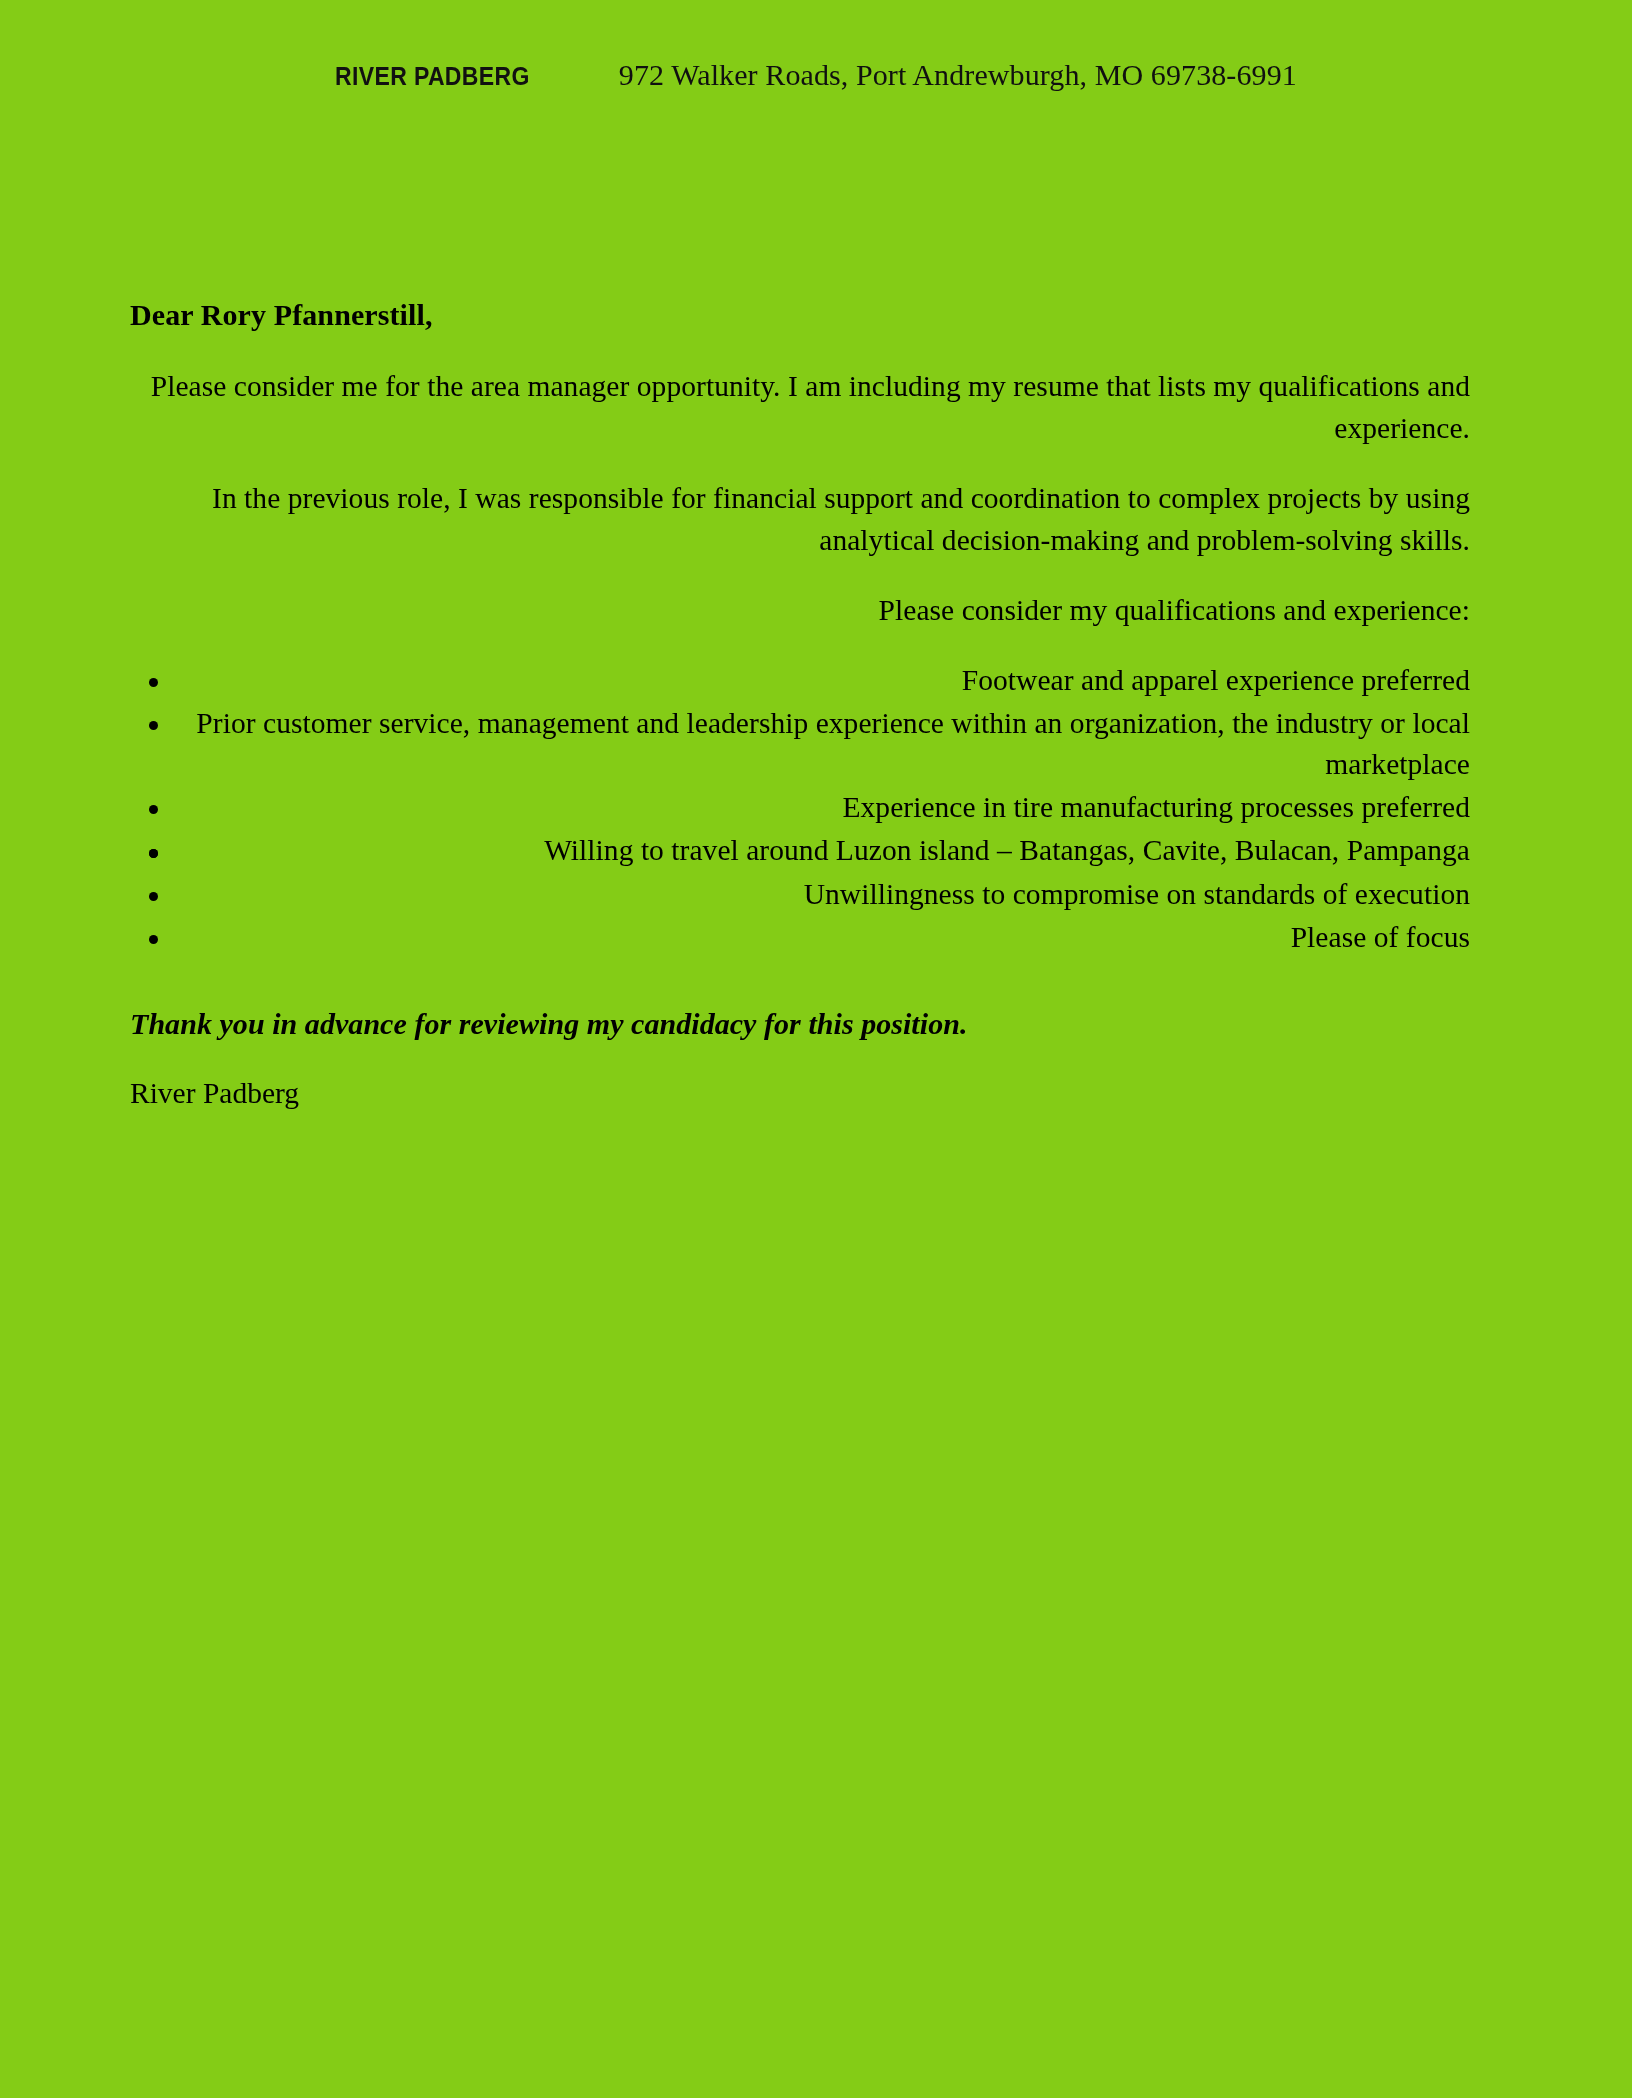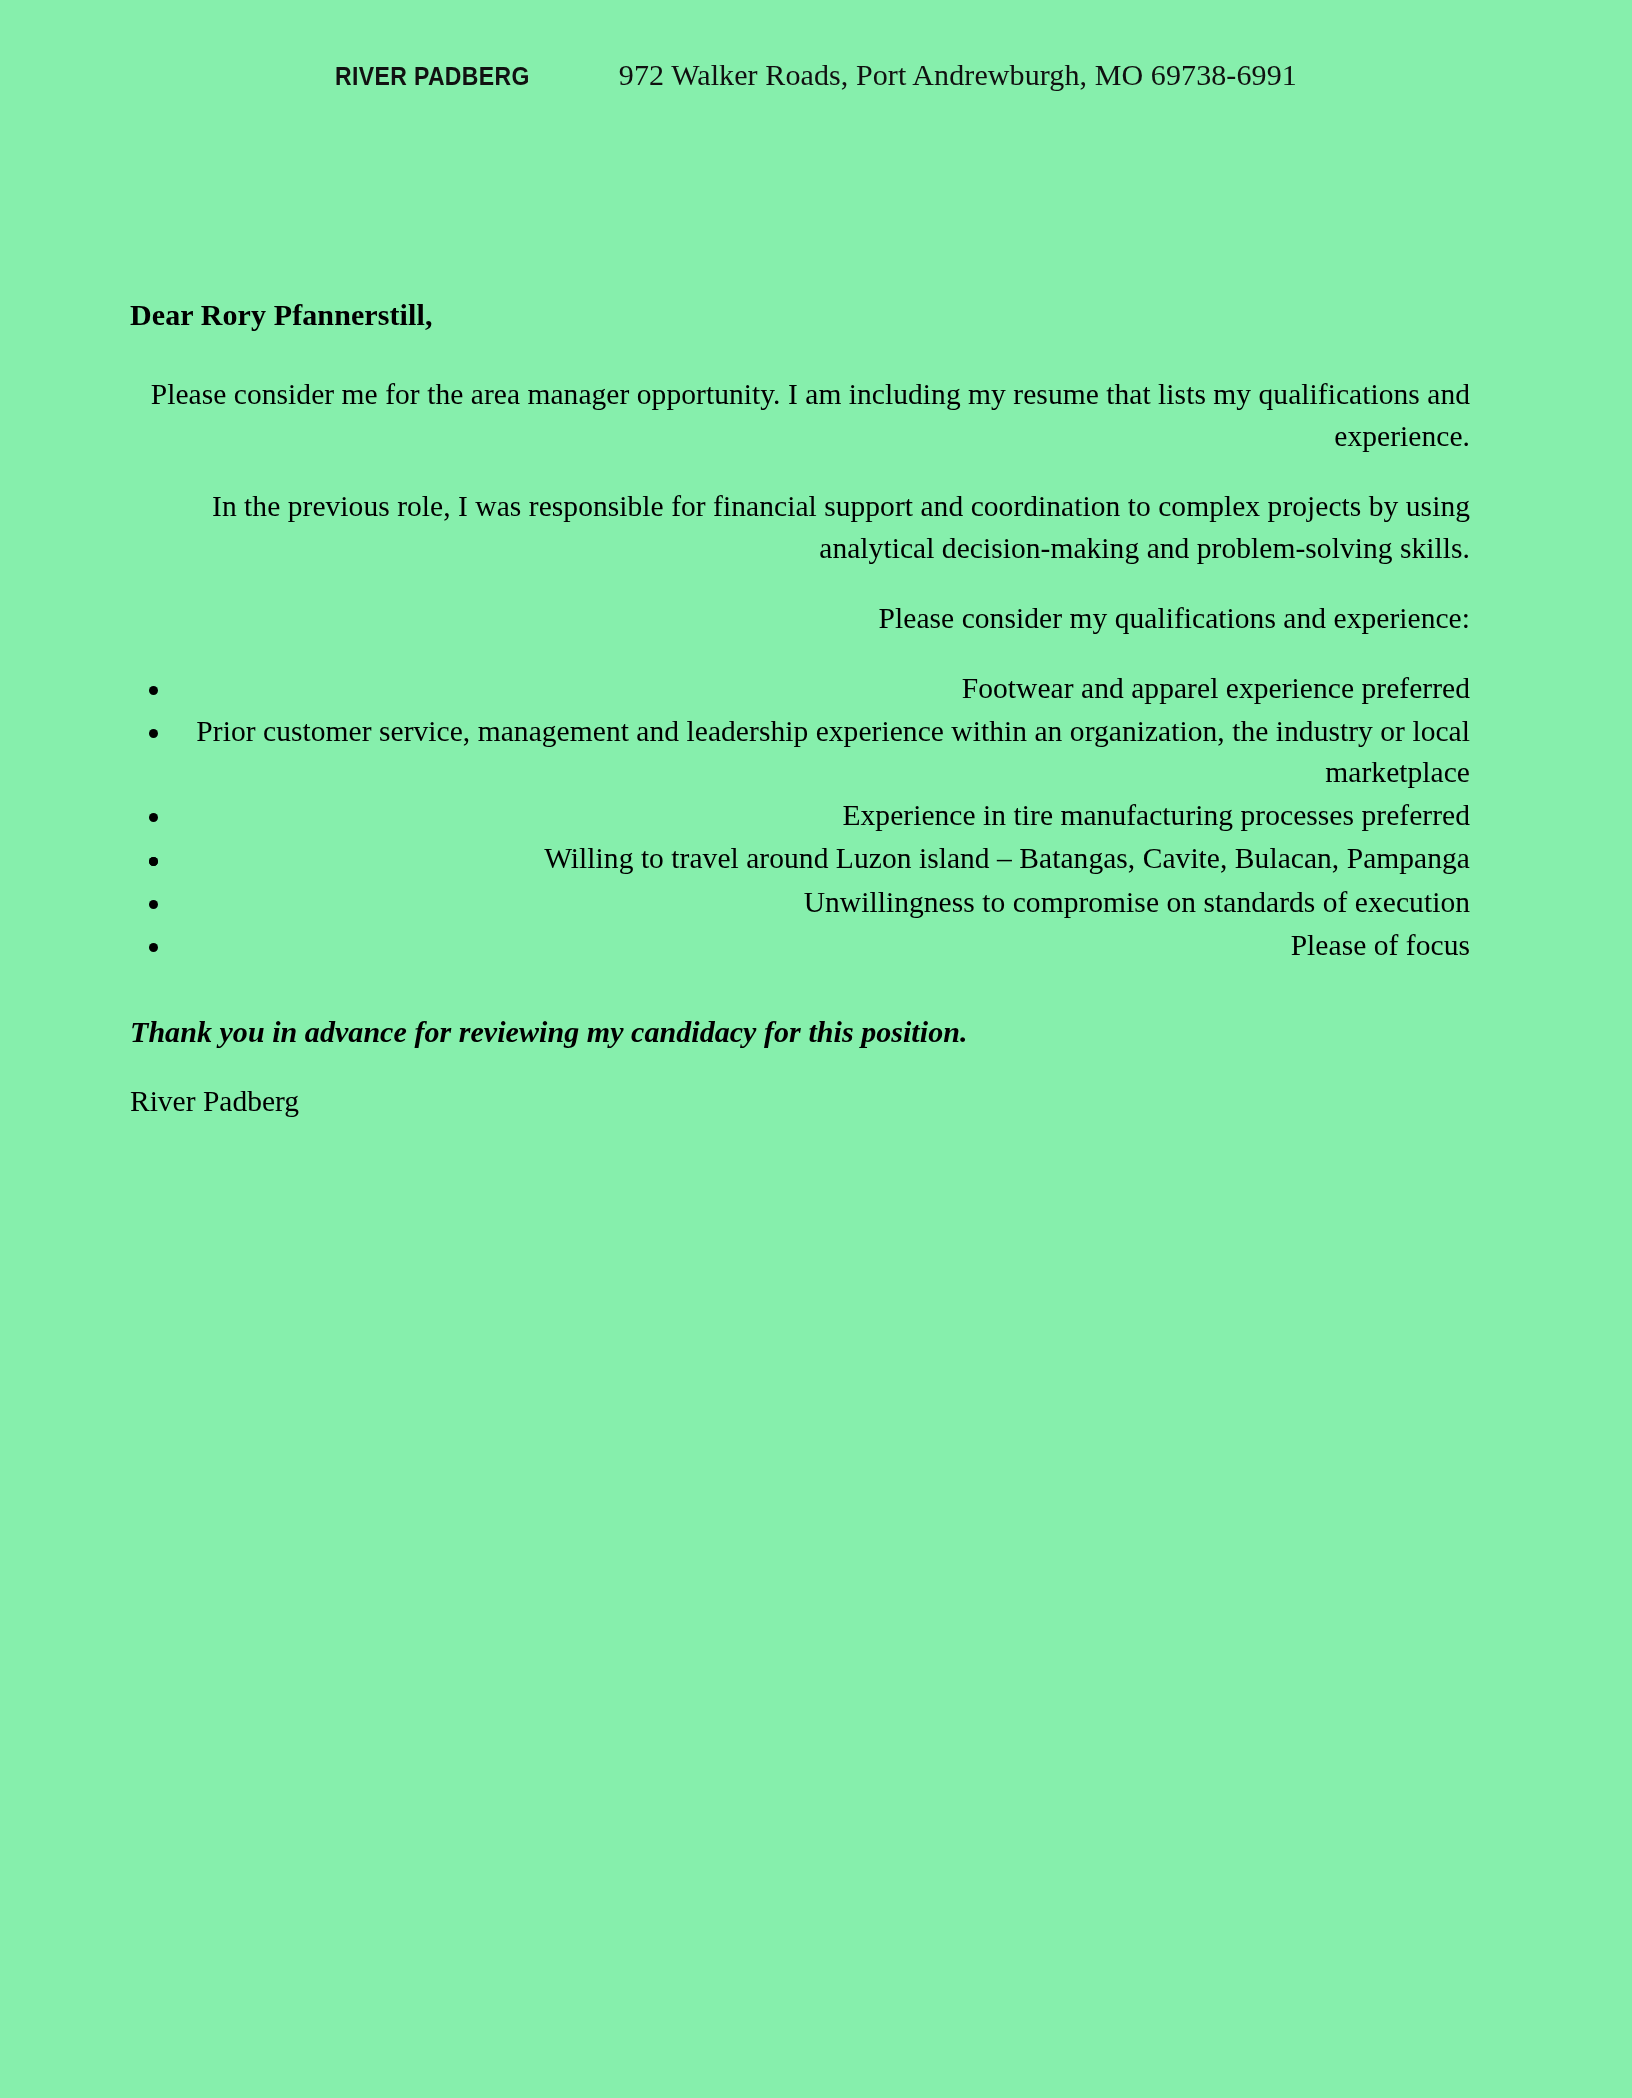--- a/index.html
+++ b/index.html
@@ -13,21 +13,21 @@
     height: 2098px;
     font-family: "Liberation Serif", "DejaVu Serif", serif;
     color: #000000;
     -webkit-font-smoothing: antialiased;
   }
 
   .page {
     position: relative;
     width: 1632px;
     height: 2098px;
-    background: #86efac;
+    background: #84cc16;
     box-sizing: border-box;
   }
 
   
   .letterhead {
     position: absolute;
     left: 0;
     top: 58px;
     width: 1632px;
     display: flex;
@@ -62,21 +62,21 @@
     position: absolute;
     left: 130px;
     top: 296px;
     width: 1340px;
   }
 
   .salutation {
     font-size: 30px;
     font-weight: 700;
     line-height: 1.28;
-    margin: 0 0 40px 0;
+    margin: 0 0 32px 0;
     letter-spacing: 0.1px;
   }
 
   p.para {
     font-size: 29.5px;
     line-height: 1.42;
     margin: 0 0 28px 0;
     letter-spacing: 0.05px;
     text-align: right;
   }

